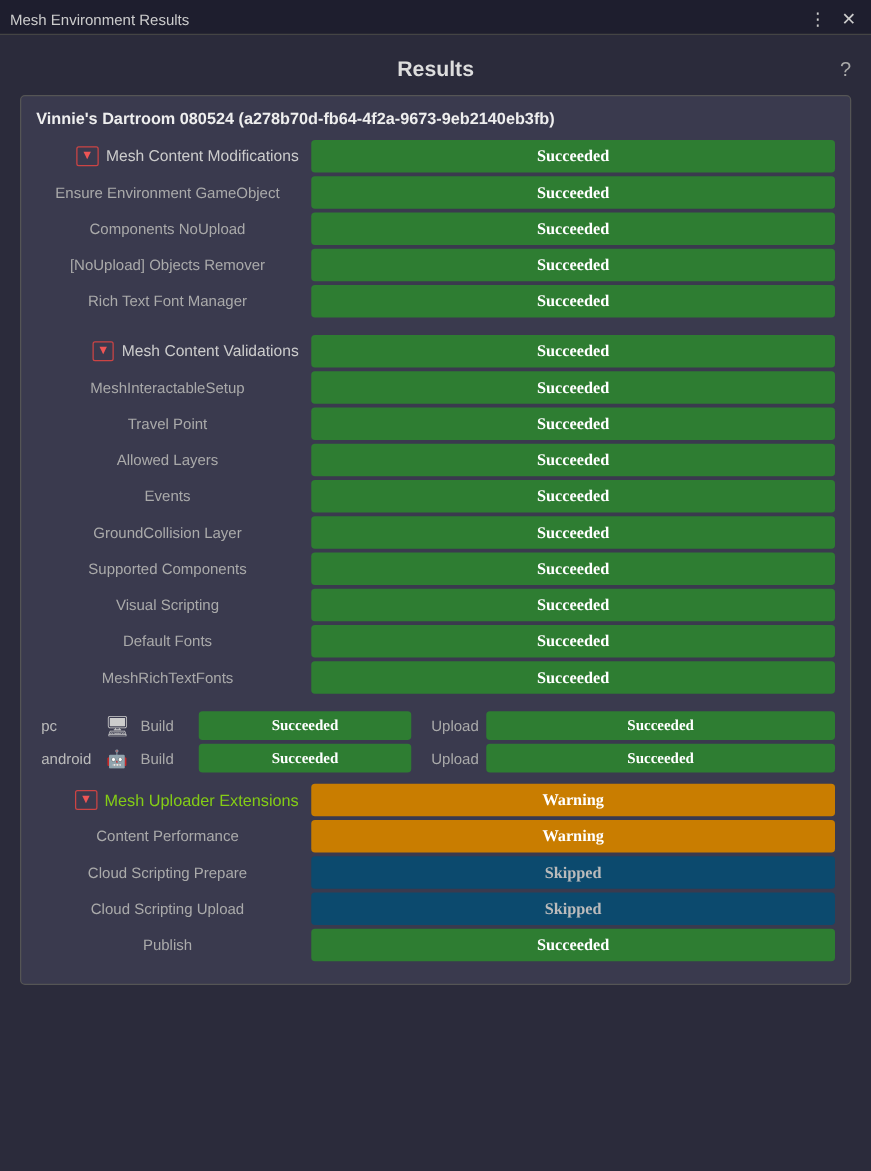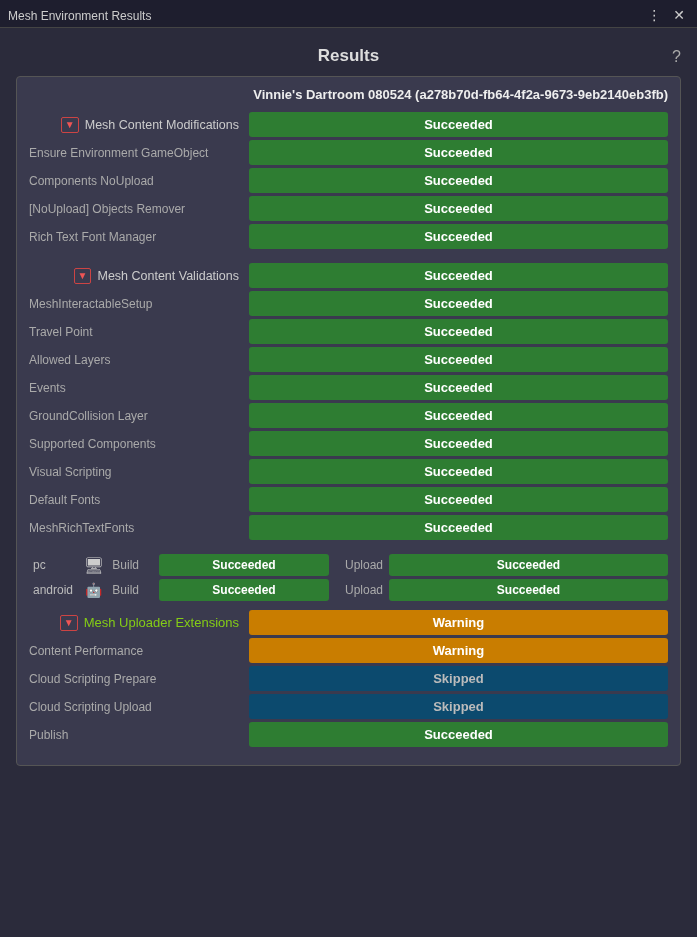--- a/index.html
+++ b/index.html
@@ -70,21 +70,20 @@
       border-radius: 4px;
       padding: 10px 12px;
       margin-top: 10px;
     }
 
     .env-title {
       font-size: 13px;
       font-weight: bold;
       color: #eee;
       margin-bottom: 10px;
-      text-align: right;
     }
 
     .section {
       margin-bottom: 8px;
     }
 
     .collapse-btn {
       background: none;
       border: 1px solid #c44;
       color: #e55;
@@ -97,20 +96,21 @@
     }
 
     .status-bar {
       display: flex;
       align-items: center;
       justify-content: center;
       border-radius: 3px;
       padding: 5px 10px;
       font-weight: bold;
       font-size: 13px;
+      font-family: Liberation Serif, serif;
     }
 
     .status-succeeded {
       background: #2e7d32;
       color: #fff;
       width: 100%;
     }
 
     .status-warning {
       background: #c97d00;
@@ -124,21 +124,21 @@
       width: 100%;
     }
 
     .row {
       display: flex;
       align-items: center;
       margin-bottom: 3px;
     }
 
     .row-label {
-      text-align: left;
+      text-align: center;
       color: #aaa;
       font-size: 12px;
       padding-right: 10px;
       flex: 0 0 220px;
     }
 
     .row-status {
       flex: 1;
     }
 

